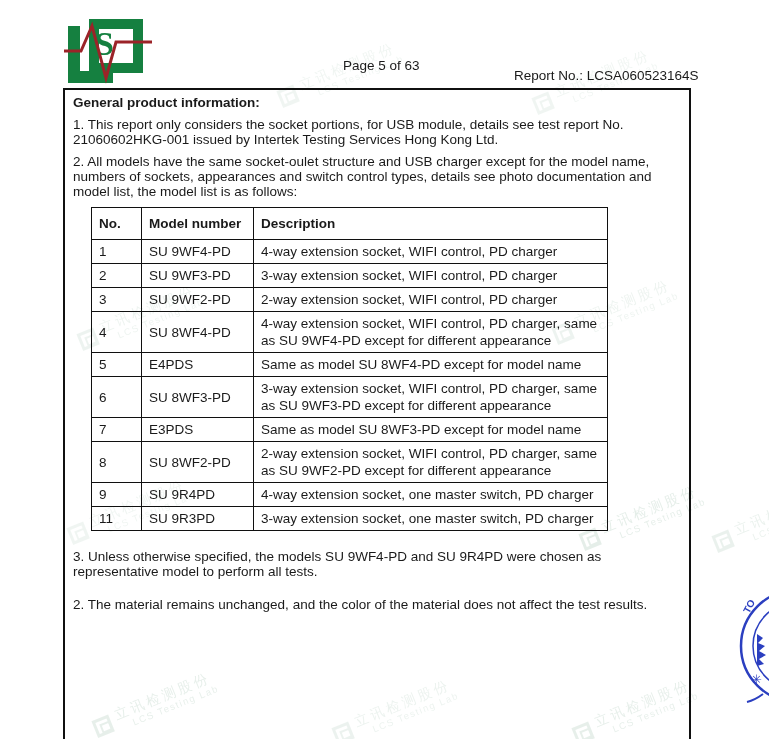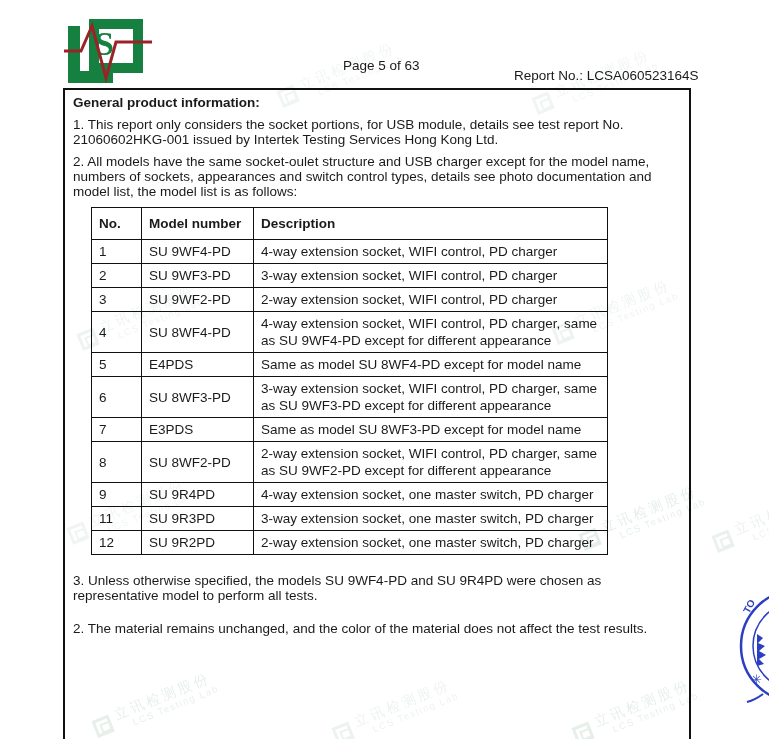--- a/index.html
+++ b/index.html
@@ -214,25 +214,20 @@
         </tr>
         <tr>
           <td class="col-no">9</td>
           <td class="col-model">SU 9R4PD</td>
           <td class="col-desc">4-way extension socket, one master switch, PD charger</td>
         </tr>
         <tr>
           <td class="col-no">11</td>
           <td class="col-model">SU 9R3PD</td>
           <td class="col-desc">3-way extension socket, one master switch, PD charger</td>
-        </tr>
-        <tr>
-          <td class="col-no">12</td>
-          <td class="col-model">SU 9R2PD</td>
-          <td class="col-desc">2-way extension socket, one master switch, PD charger</td>
         </tr>
       </tbody>
   </table>
 
   <p class="note">3. Unless otherwise specified, the models SU 9WF4-PD and SU 9R4PD were chosen as representative model to perform all tests.</p>
   <p class="note">2. The material remains unchanged, and the color of the material does not affect the test results.</p>
 </div>
 
 <div class="stamp">
   <svg width="42" height="135" viewBox="0 0 42 135">

